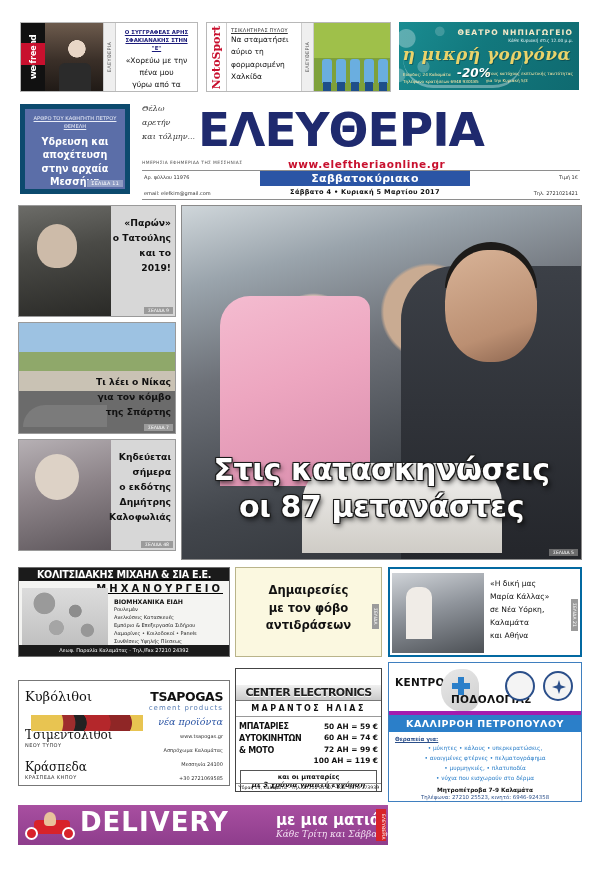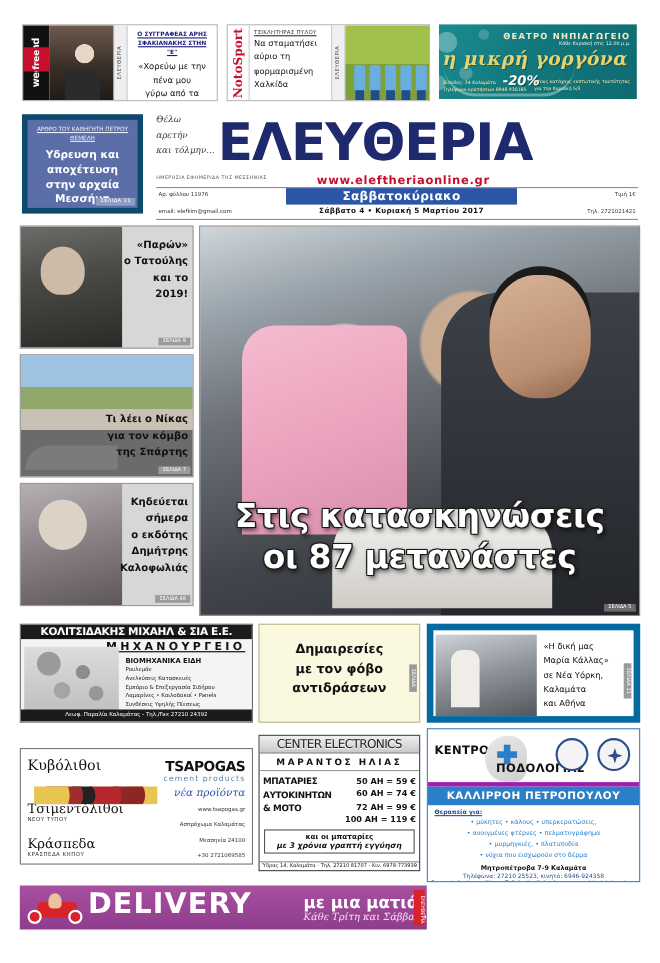--- a/index.html
+++ b/index.html
@@ -182,21 +182,21 @@
   .am-foot { position:absolute; left:0; right:0; bottom:0; height:11px; background:#1b1b1b; color:#fff;
      font-size:5px; text-align:center; line-height:11px; }
 
   .ad-demair { position:absolute; left:217px; top:0; width:147px; height:90px;
      background:#fbf8e0; border:1px solid #b9b48a; }
   .ad-demair .tx { padding:14px 14px 0; font-size:11.6px; font-weight:bold; color:#111;
      line-height:1.52; text-align:center; }
   .ad-demair .pg { position:absolute; right:2px; top:36px; background:#9b9b9b; color:#fff;
      font-size:4.6px; padding:4px 1px; writing-mode:vertical-rl; }
 
-  .ad-maria { position:absolute; left:370px; top:0; width:194px; height:90px; border:6px solid #0369a1;
+  .ad-maria { position:absolute; left:370px; top:0; width:194px; height:90px; border:2px solid #0369a1;
      background:#fff; overflow:hidden;}
   .am-ph { position:absolute; left:2px; top:4px; width:92px; height:80px;
      background:linear-gradient(165deg,#cfd3d8 0%, #8f949b 45%, #4c5055 100%); }
   .am-ph:after{content:"";position:absolute;left:14px;top:14px;width:26px;height:52px;background:#f0ece7;border-radius:10px 10px 0 0;}
   .am-tx { position:absolute; left:100px; top:8px; right:12px; font-size:7.6px; color:#111; line-height:1.72;}
   .ad-maria .pg { position:absolute; right:2px; top:30px; background:#9b9b9b; color:#fff;
      font-size:4.6px; padding:4px 1px; writing-mode:vertical-rl; }
 
   
   .botrow { position:absolute; left:18px; top:662px; width:564px; height:140px; }
@@ -219,23 +219,23 @@
   }
   .ts-r { position:absolute; right:6px; top:8px; width:92px; text-align:right; }
   .ts-r .brand { font-size:12.5px; font-weight:bold; color:#111; letter-spacing:-0.4px;}
   .ts-r .bsub  { font-size:7px; color:#5a7fb5; letter-spacing:1px; }
   .ts-r .neo   { font-size:9.5px; color:#2b55a5; font-family:"DejaVu Serif",serif; font-style:italic; margin-top:4px;}
   .ts-r .sm    { font-size:5px; color:#333; line-height:2.0; margin-top:4px;}
 
   .ad-center { position:absolute; left:217px; top:6px; width:147px; height:124px;
      border:1px solid #444; background:#fff; overflow:hidden; }
   .ce-top { height:16px; background:linear-gradient(180deg,#f0f0f0,#c9c9c9); text-align:center;
-     font-size:11px; font-weight:normal; color:#222; line-height:16px; letter-spacing:-0.6px;
+     font-size:11px; font-weight:bold; color:#222; line-height:16px; letter-spacing:-0.6px;
      border-bottom:1px solid #777;
-     text-shadow:0 1px 0 #fff; font-family:"DejaVu Sans",sans-serif; }
+     text-shadow:0 1px 0 #fff; font-family:"DejaVu Sans",sans-serif;margin-top:16px; }
   .ce-name { text-align:center; font-size:8px; font-weight:bold; letter-spacing:2.4px; color:#111;
      padding:3px 0; border-bottom:1px solid #999;}
   .ce-mid { display:flex; padding:4px 3px 2px; }
   .ce-left { flex:1; }
   .ce-left div { font-size:8px; font-weight:bold; color:#111; line-height:1.5; letter-spacing:-0.3px;}
   .ce-right { width:76px; }
   .ce-right div { font-size:7.4px; font-weight:bold; color:#111; text-align:right; line-height:1.55;}
   .ce-guar { margin:1px 4px 0; border:1px solid #555; text-align:center; padding:2px 0; }
   .ce-guar .g1 { font-size:6.6px; font-weight:bold; color:#111; }
   .ce-guar .g2 { font-size:7px; font-weight:bold; font-style:italic; color:#111; }

